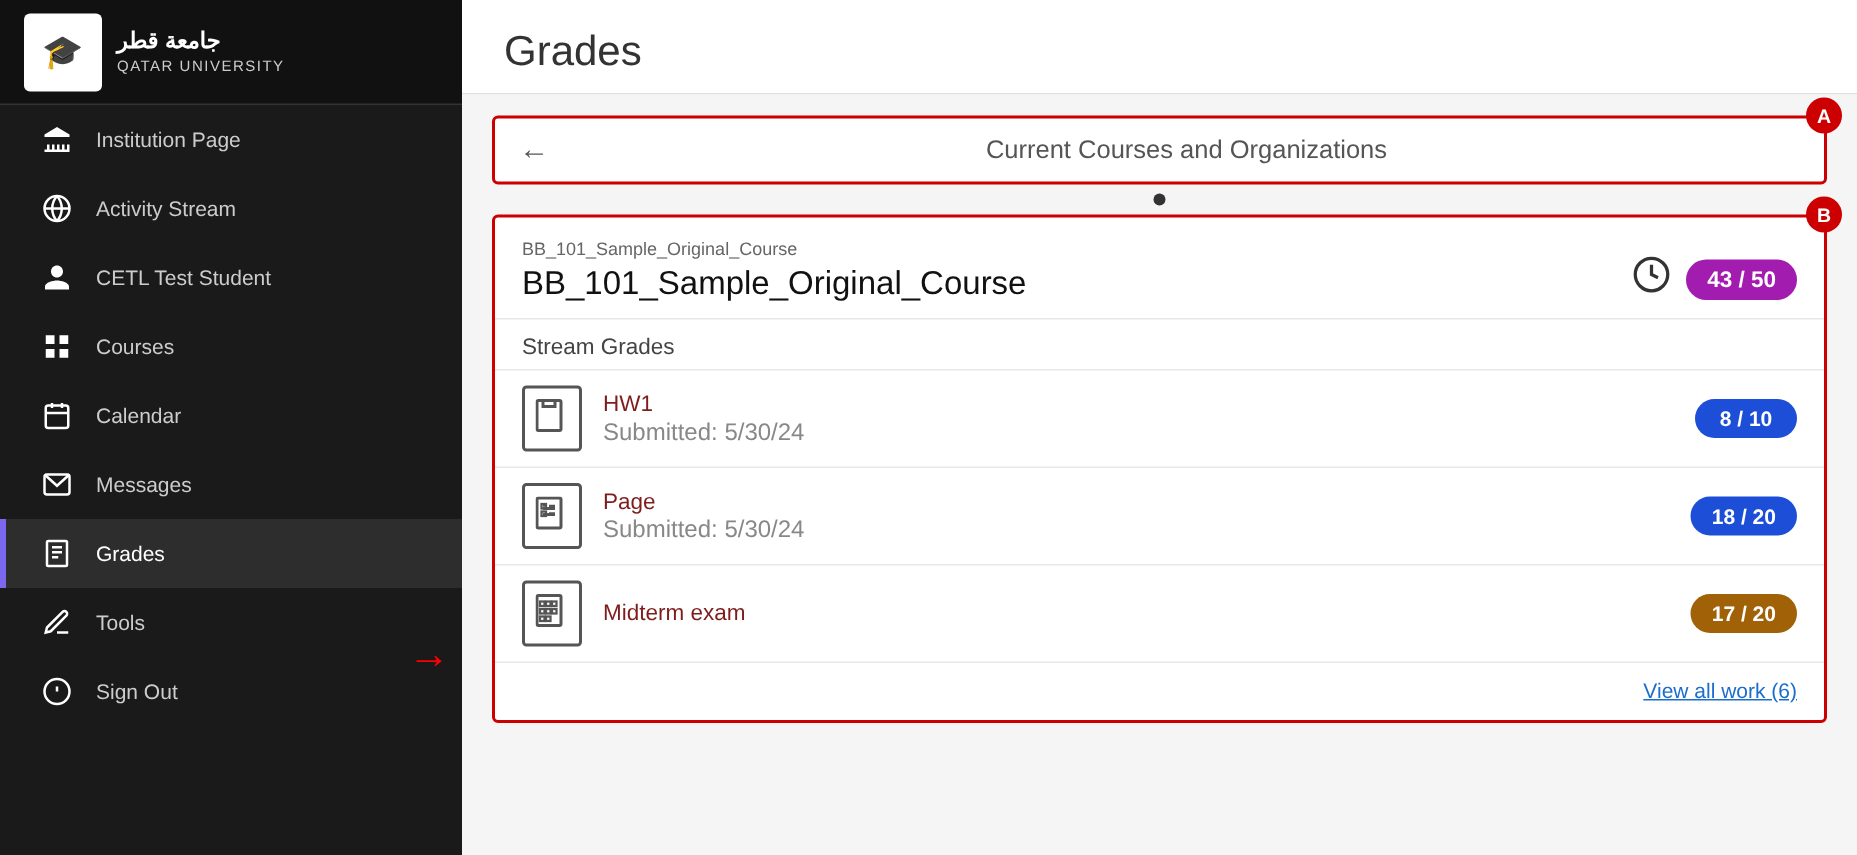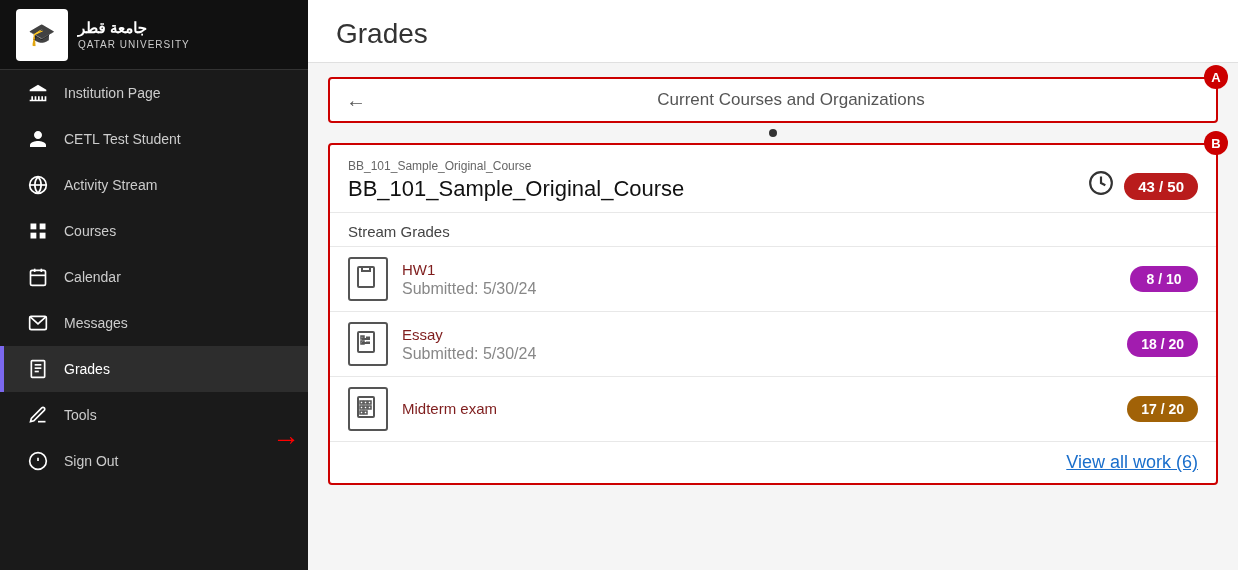--- a/index.html
+++ b/index.html
@@ -206,21 +206,21 @@
     .course-score-area {
       display: flex;
       align-items: center;
       gap: 10px;
     }
     .clock-icon {
       font-size: 22px;
       color: #333;
     }
     .score-badge {
-      background: #b91c1c;
+      background: #a21caf;
       color: #fff;
       border-radius: 20px;
       padding: 5px 14px;
       font-size: 15px;
       font-weight: bold;
       min-width: 72px;
       text-align: center;
     }
 
     .recent-grades-label {
@@ -264,31 +264,31 @@
     }
     .grade-score {
       border-radius: 20px;
       padding: 5px 14px;
       font-size: 14px;
       font-weight: bold;
       min-width: 68px;
       text-align: center;
       color: #fff;
     }
-    .score-green { background: #a21caf; }
+    .score-green { background: #1d4ed8; }
     .score-lime { background: #a16207; }
 
     .view-all-row {
       padding: 10px 18px;
       text-align: right;
       border-top: 1px solid #e8e8e8;
     }
     .view-all-link {
       color: #1a6ecb;
-      font-size: 18px;
+      font-size: 14px;
       text-decoration: underline;
       cursor: pointer;
     }
   </style>
 </head>
 <body>
 
 <div class="sidebar">
   <div class="sidebar-logo">
     <div class="logo-icon">🎓</div>
@@ -302,34 +302,34 @@
       <span class="nav-icon">
         <svg width="20" height="20" viewBox="0 0 24 24" fill="white">
             <path d="M2 20h20v2H2zm2-4h2v4H4zm4 0h2v4H8zm4 0h2v4h-2zm4 0h2v4h-2zm4 0h2v4h-2zM12 2L2 8v2h20V8z"></path>
           </svg>
       </span>
       <span class="nav-label">Institution Page</span>
     </div>
     <div class="nav-item">
       <span class="nav-icon">
         <svg width="20" height="20" viewBox="0 0 24 24" fill="white">
-            <path d="M12 12c2.7 0 4.8-2.1 4.8-4.8S14.7 2.4 12 2.4 7.2 4.5 7.2 7.2 9.3 12 12 12zm0 2.4c-3.2 0-9.6 1.6-9.6 4.8v2.4h19.2v-2.4c0-3.2-6.4-4.8-9.6-4.8z"></path>
-          </svg>
-      </span>
-      <span class="nav-label">CETL Test Student</span>
-    </div>
-    <div class="nav-item">
-      <span class="nav-icon">
-        <svg width="20" height="20" viewBox="0 0 24 24" fill="white">
             <circle cx="12" cy="12" r="10" stroke="white" stroke-width="2" fill="none"></circle>
             <line x1="2" y1="12" x2="22" y2="12" stroke="white" stroke-width="2"></line>
             <path d="M12 2a15 15 0 0 1 0 20M12 2a15 15 0 0 0 0 20" stroke="white" stroke-width="2" fill="none"></path>
           </svg>
       </span>
       <span class="nav-label">Activity Stream</span>
+    </div>
+    <div class="nav-item">
+      <span class="nav-icon">
+        <svg width="20" height="20" viewBox="0 0 24 24" fill="white">
+            <path d="M12 12c2.7 0 4.8-2.1 4.8-4.8S14.7 2.4 12 2.4 7.2 4.5 7.2 7.2 9.3 12 12 12zm0 2.4c-3.2 0-9.6 1.6-9.6 4.8v2.4h19.2v-2.4c0-3.2-6.4-4.8-9.6-4.8z"></path>
+          </svg>
+      </span>
+      <span class="nav-label">CETL Test Student</span>
     </div>
     <div class="nav-item">
       <span class="nav-icon">
         <svg width="20" height="20" viewBox="0 0 24 24" fill="white">
             <rect x="3" y="3" width="7" height="7" fill="white"></rect>
             <rect x="14" y="3" width="7" height="7" fill="white"></rect>
             <rect x="3" y="14" width="7" height="7" fill="white"></rect>
             <rect x="14" y="14" width="7" height="7" fill="white"></rect>
           </svg>
       </span>
@@ -446,21 +446,21 @@
               <line x1="5" y1="8" x2="13" y2="8"></line>
               <line x1="5" y1="12" x2="13" y2="12"></line>
               <polyline points="5,6 7,6" stroke-width="1.5"></polyline>
               <rect x="4" y="5" width="3" height="3" stroke-width="1.5"></rect>
               <rect x="4" y="10" width="3" height="3" stroke-width="1.5"></rect>
               <line x1="9" y1="6.5" x2="13" y2="6.5"></line>
               <line x1="9" y1="11.5" x2="13" y2="11.5"></line>
             </svg>
         </div>
         <div class="grade-details">
-          <div class="grade-name">Essay</div>
+          <div class="grade-name">Page</div>
           <div class="grade-submitted">Submitted: 5/30/24</div>
         </div>
         <div class="grade-score score-green">18 / 20</div>
       </div>
 
       <div class="grade-row">
         <div class="grade-icon">
           <svg width="22" height="26" viewBox="0 0 22 26" fill="none" stroke="#555" stroke-width="2">
               <rect x="1" y="1" width="16" height="20" rx="1"></rect>
               <line x1="5" y1="7" x2="5" y2="7"></line>

